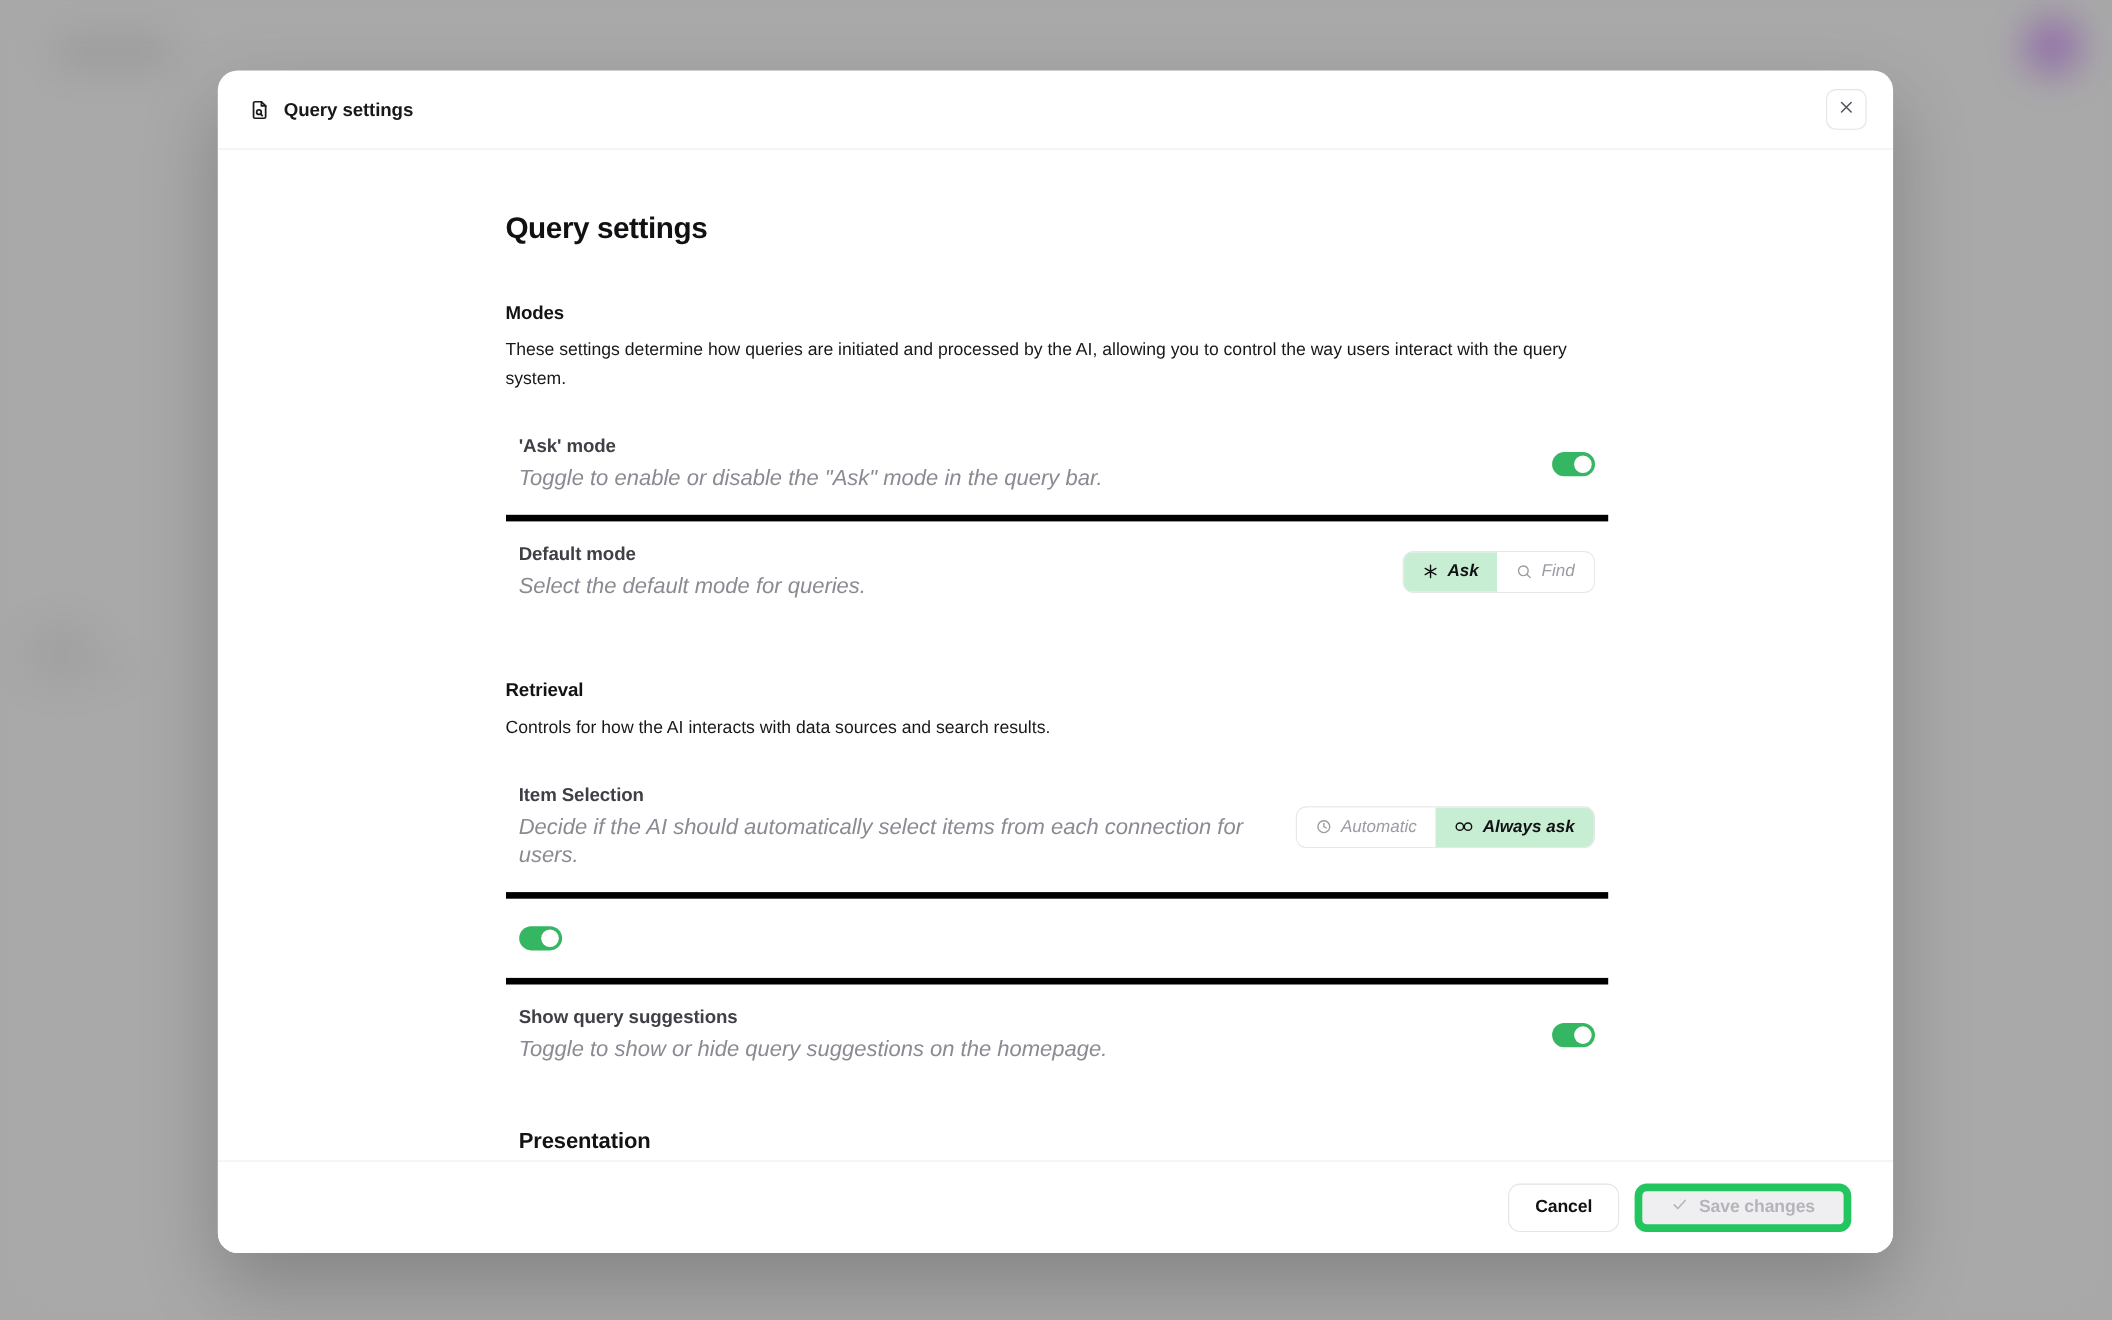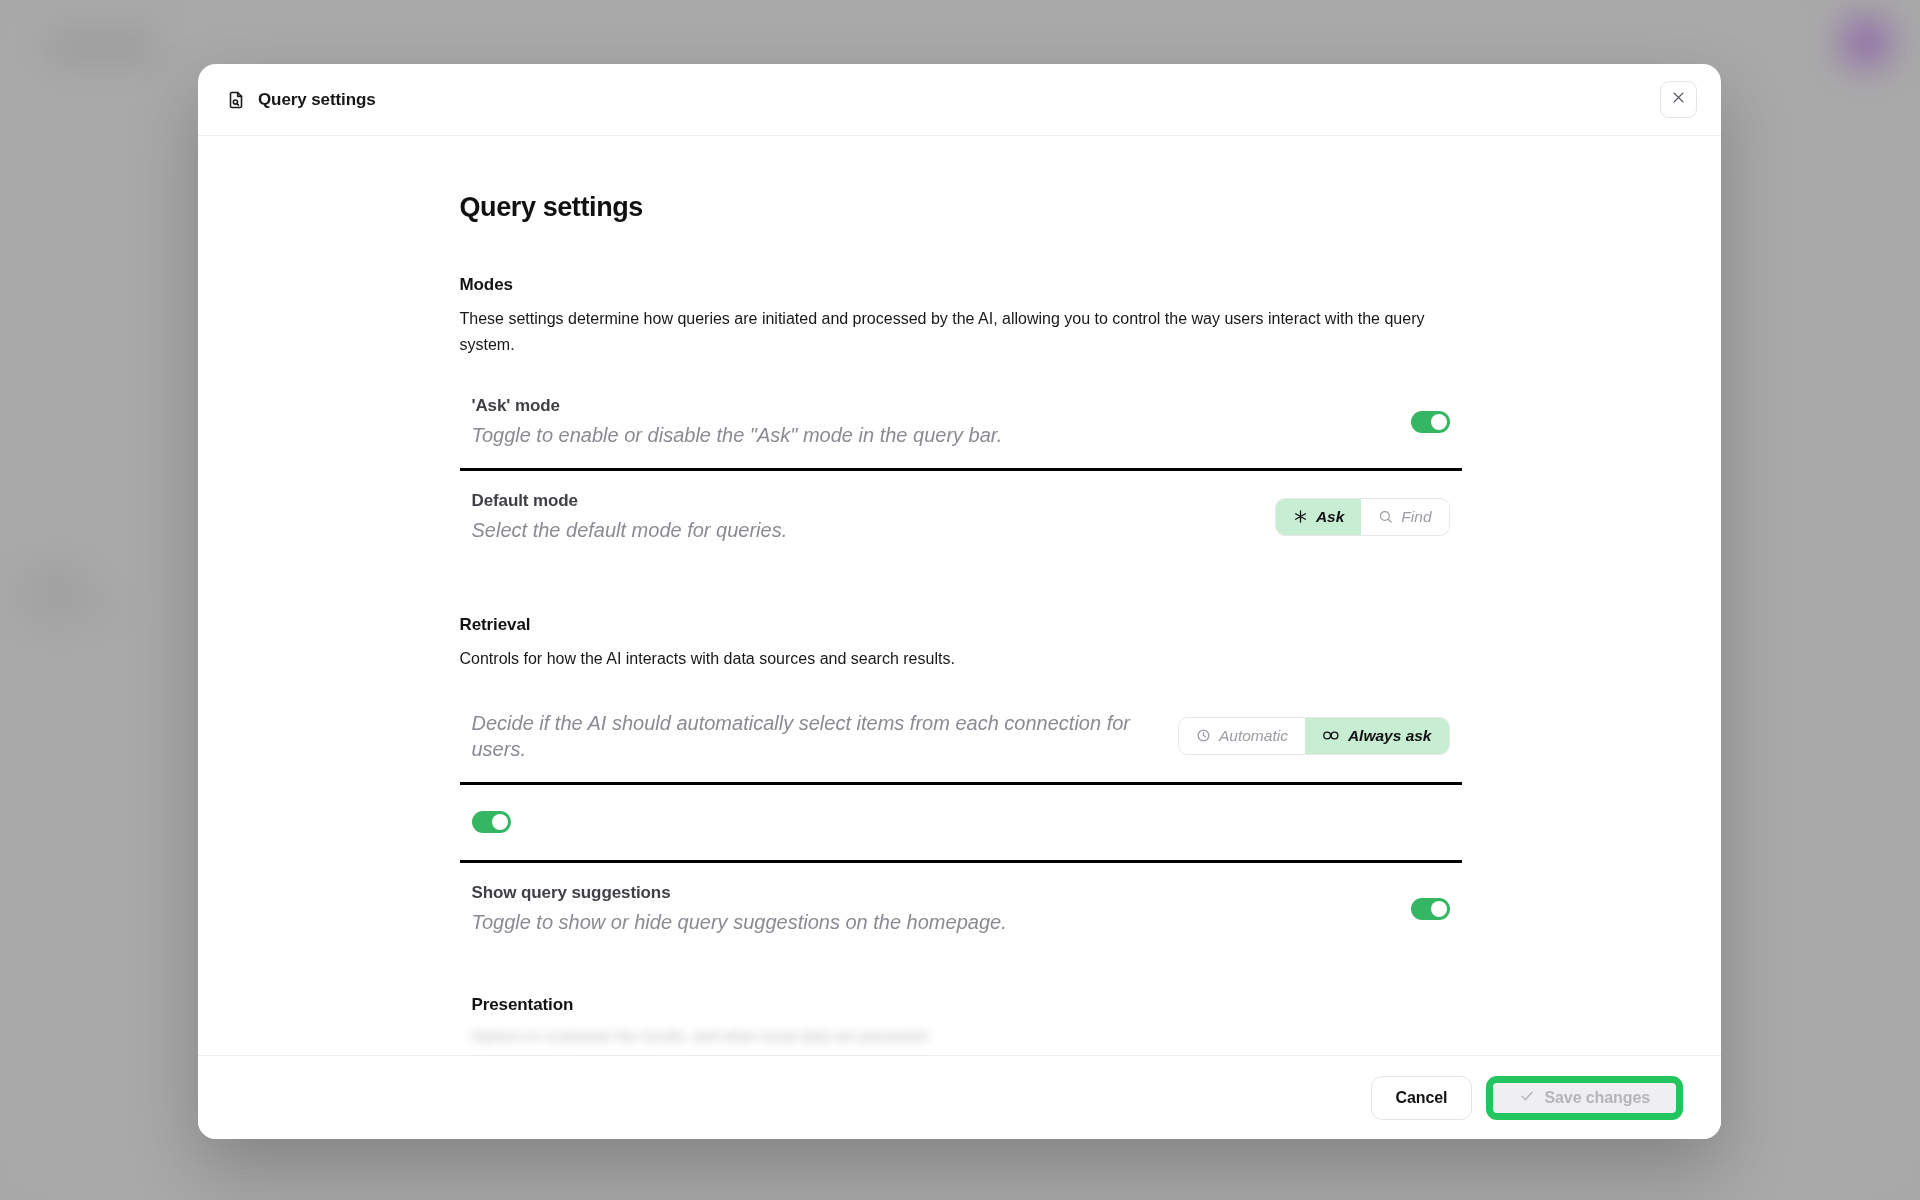--- a/index.html
+++ b/index.html
@@ -144,21 +144,21 @@
 
   .rows { margin-top: 18px; }
 
   .row {
     display: flex;
     align-items: center;
     justify-content: space-between;
     padding: 20px 12px 20px 12px;
     min-height: 78px;
   }
-  .row + .row { border-top: 3px solid #000000; }
+  .row + .row { border-top: 6px solid #000000; }
 
   .row-text { padding-right: 24px; }
   .row-title {
     font-size: 17px;
     font-weight: 600;
     color: #3f3f46;
     letter-spacing: -0.1px;
     margin-bottom: 6px;
   }
   .row-desc {
@@ -213,21 +213,21 @@
   .seg.active {
     background: #c7edd3;
     color: #111114;
     font-weight: 700;
   }
   .seg svg { display: block; }
 
   
   .fade-section { margin-top: 40px; padding-left: 12px; }
   .fade-title {
-    font-size: 17px;
+    font-size: 20px;
     font-weight: 700;
     color: #131316;
     letter-spacing: -0.1px;
   }
   .fade-blur {
     margin-top: 12px;
     filter: blur(5px);
     opacity: 0.5;
     font-size: 15px;
     color: #6f6f78;
@@ -358,20 +358,21 @@
         <div class="section-gap"></div>
 
         <div>
           <div class="section-head">Retrieval</div>
           <div class="section-desc">Controls for how the AI interacts with data sources and search results.</div>
 
           <div class="rows">
 
             <div class="row">
               <div class="row-text">
+                <div class="row-title">Item Selection</div>
                 <div class="row-desc">Decide if the AI should automatically select items from each connection for users.</div>
               </div>
               <div class="segmented">
                 <div class="seg">
                   <span>
                     <svg width="15" height="15" viewBox="0 0 24 24" fill="none" stroke="currentColor" stroke-width="2" stroke-linecap="round">
                       <circle cx="12" cy="12" r="8.6"></circle>
                       <path d="M12 7.2V12l3.4 2"></path>
                     </svg>
                   </span>

